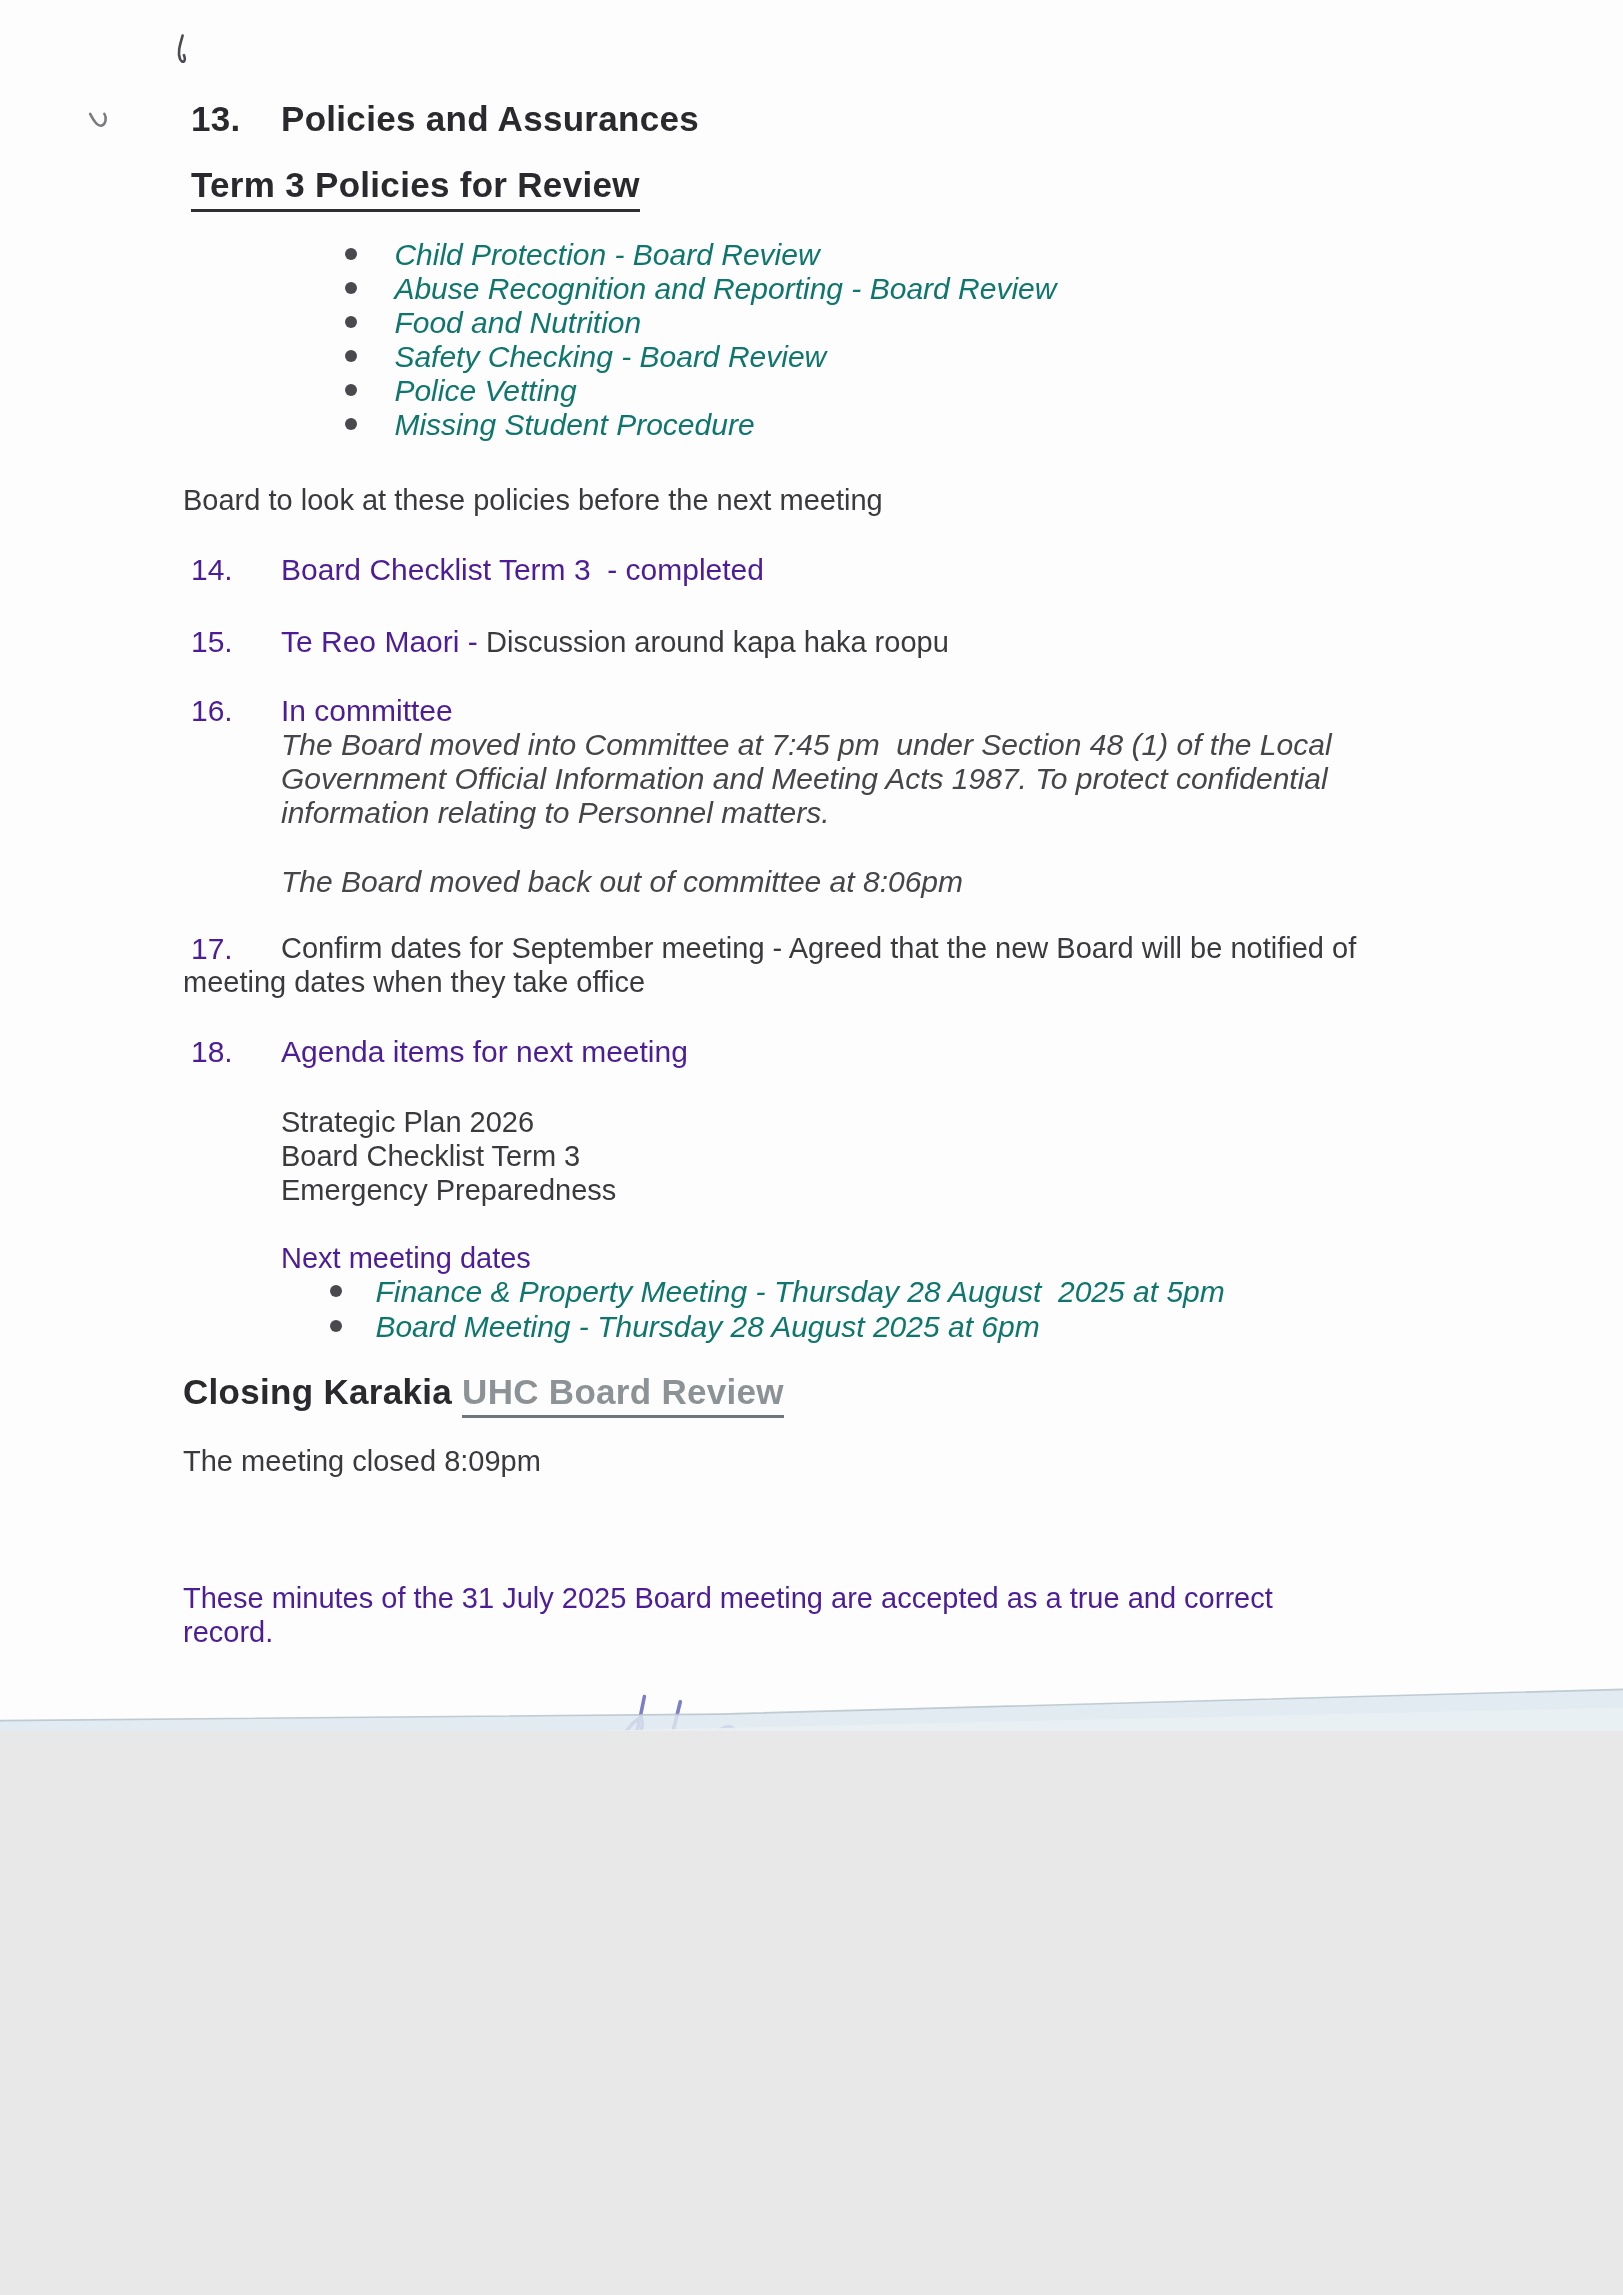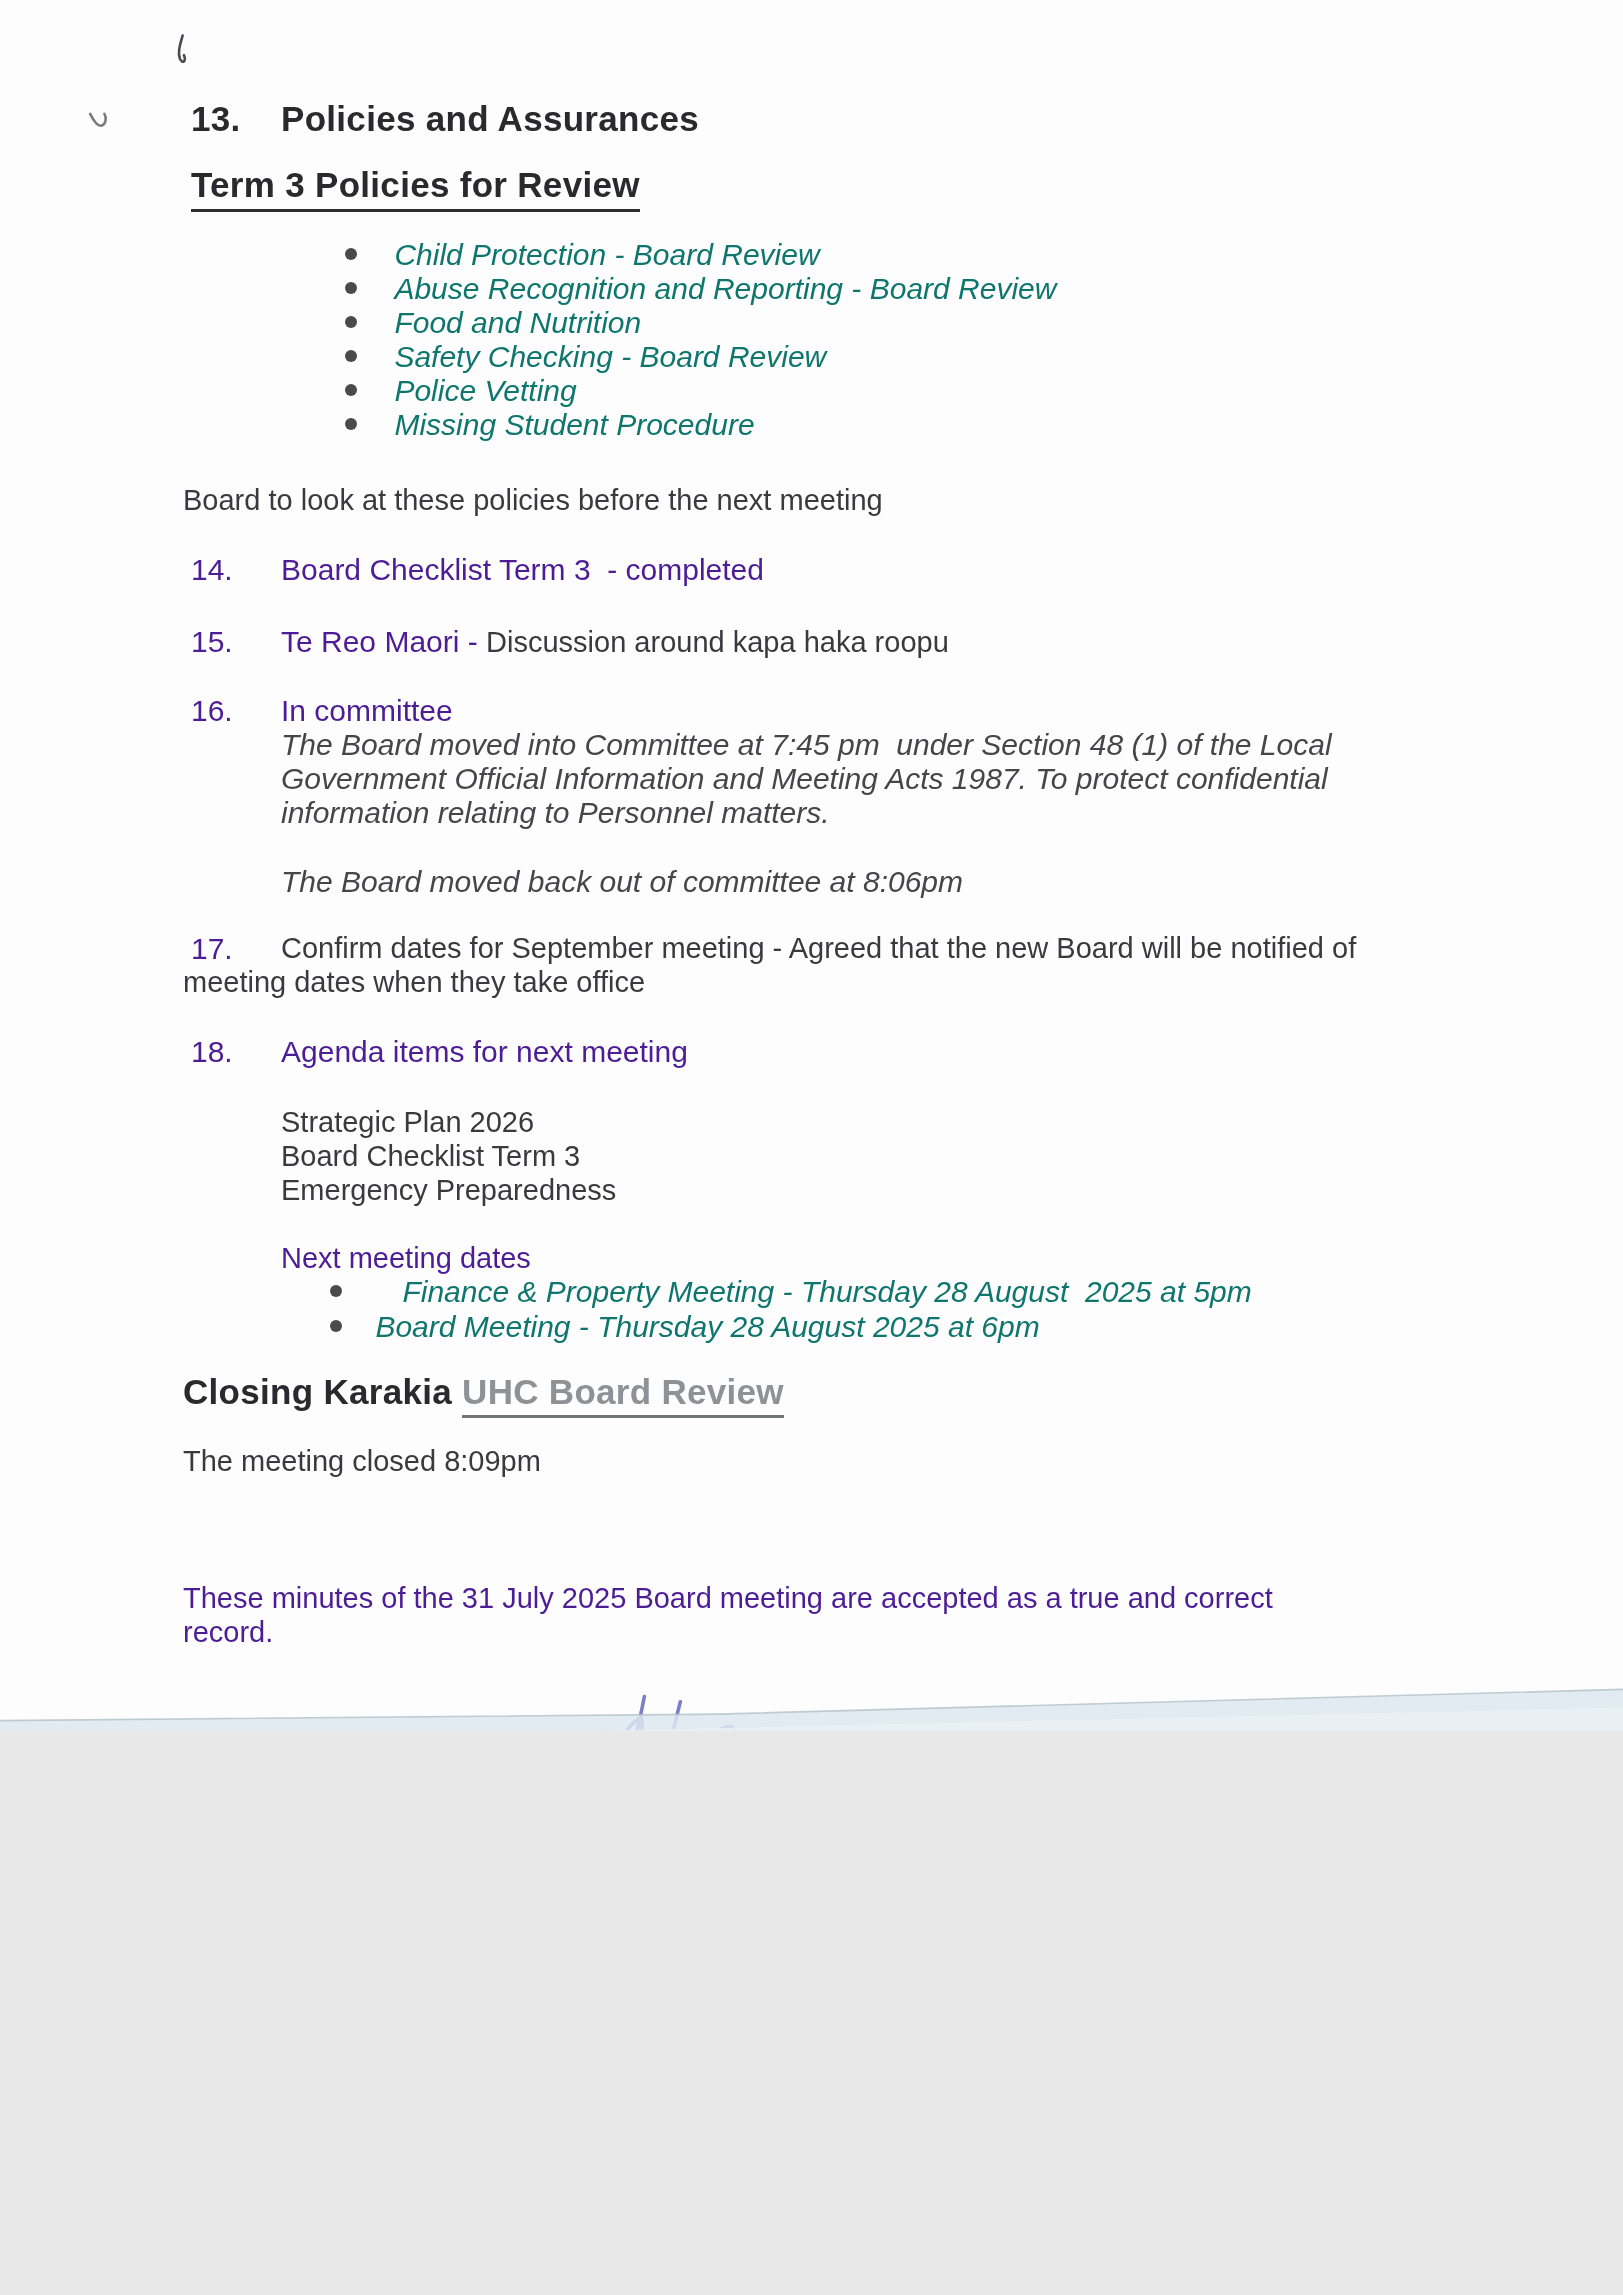--- a/index.html
+++ b/index.html
@@ -123,21 +123,21 @@
 
   <div class="row" style="top:1035px;">
     <span class="num h-md" data-bind="document.item18.number">18.</span>
     <span class="ttl h-md" data-bind="document.item18.title">Agenda items for next meeting</span>
   </div>
   <div class="abs body-t" style="left:281px;top:1106px;" data-bind="document.item18.agenda_items.0">Strategic Plan 2026</div>
   <div class="abs body-t" style="left:281px;top:1140px;" data-bind="document.item18.agenda_items.1">Board Checklist Term 3</div>
   <div class="abs body-t" style="left:281px;top:1174px;" data-bind="document.item18.agenda_items.2">Emergency Preparedness</div>
 
   <div class="abs h-md" style="left:281px;top:1242px;font-size:29px;" data-bind="document.next_meeting.heading">Next meeting dates</div>
-  <div class="bullet-row b2" style="top:1275px;gap:27px;">
+  <div class="bullet-row b2" style="top:1275px;">
     <span class="dot"></span>
     <span class="btxt" data-bind="document.next_meeting.items.0">Finance &amp; Property Meeting - Thursday 28 August  2025 at 5pm</span>
   </div>
   <div class="bullet-row b2" style="top:1310px;">
     <span class="dot"></span>
     <span class="btxt" data-bind="document.next_meeting.items.1">Board Meeting - Thursday 28 August 2025 at 6pm</span>
   </div>
 
   <div class="abs" style="left:183px;top:1372px;">
     <span class="h-lg" data-bind="document.closing.label">Closing Karakia </span><a class="h-lg link-gray" data-bind="document.closing.link_text">UHC Board Review</a>

